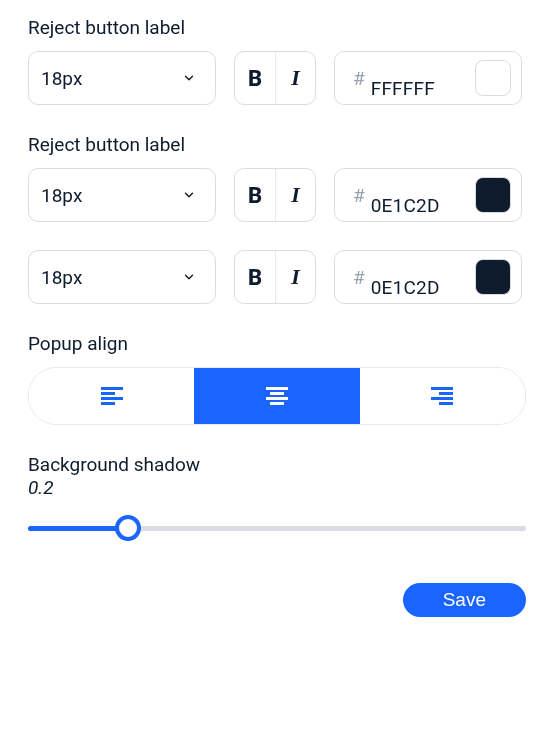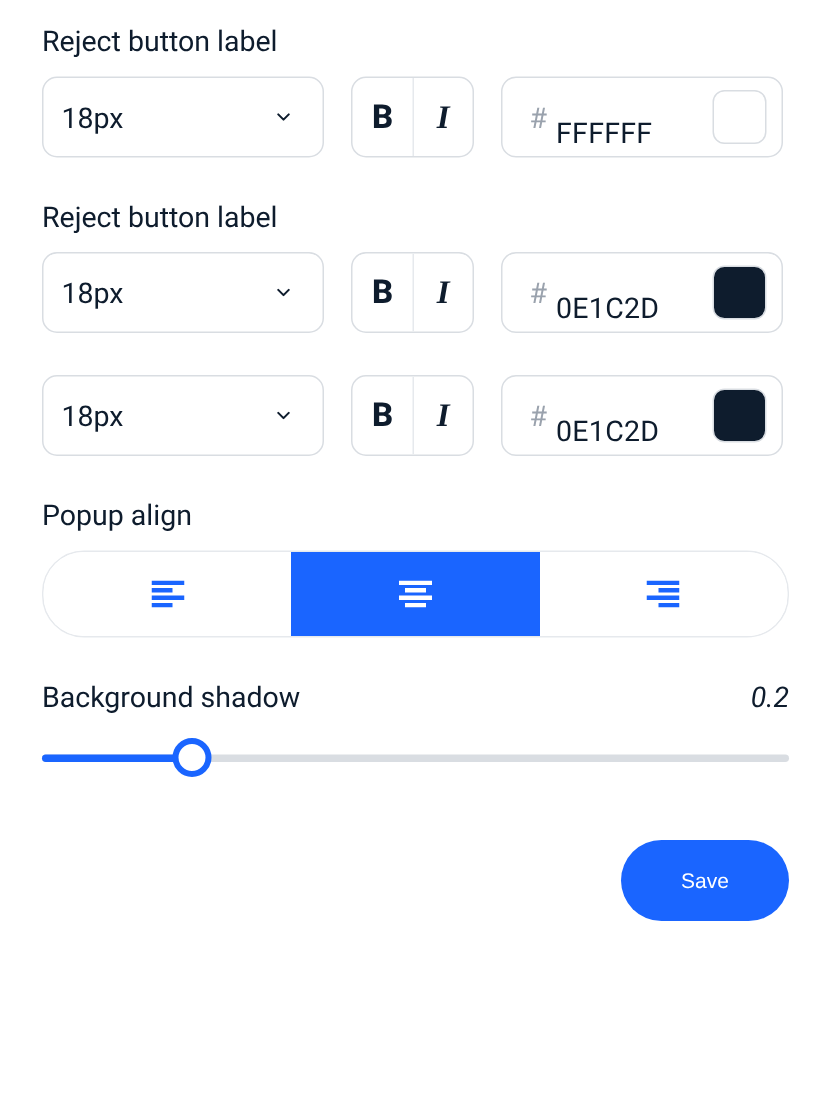--- a/index.html
+++ b/index.html
@@ -125,20 +125,21 @@
   .seg-btn.active {
     background: #1a65ff;
   }
   .seg-btn svg .bar { fill: #1a65ff; }
   .seg-btn.active svg .bar { fill: #fff; }
   .slider-row {
     display: flex;
     justify-content: space-between;
     align-items: baseline;
     margin-bottom: 14px;
+    flex-direction: column;
   }
   .slider-value {
     font-size: 19px;
     color: #0E1C2D;
     font-style: italic;
   }
   .slider-track-wrap {
     position: relative;
     height: 30px;
     display: flex;
@@ -171,24 +172,24 @@
     cursor: grab;
   }
   .save-row {
     display: flex;
     justify-content: flex-end;
     margin-top: 40px;
   }
   .save-btn {
     background: #1a65ff;
     color: #fff;
-    font-size: 14px;
+    font-size: 19px;
     border: none;
     border-radius: 30px;
-    padding: 19px 40px;
+    padding: 6px 40px;
     cursor: pointer;
   }
 </style>
 </head>
 <body>
 
 <div class="section">
   <div class="section-label">Reject button label</div>
   <div class="controls-row">
     <div class="select-box">

